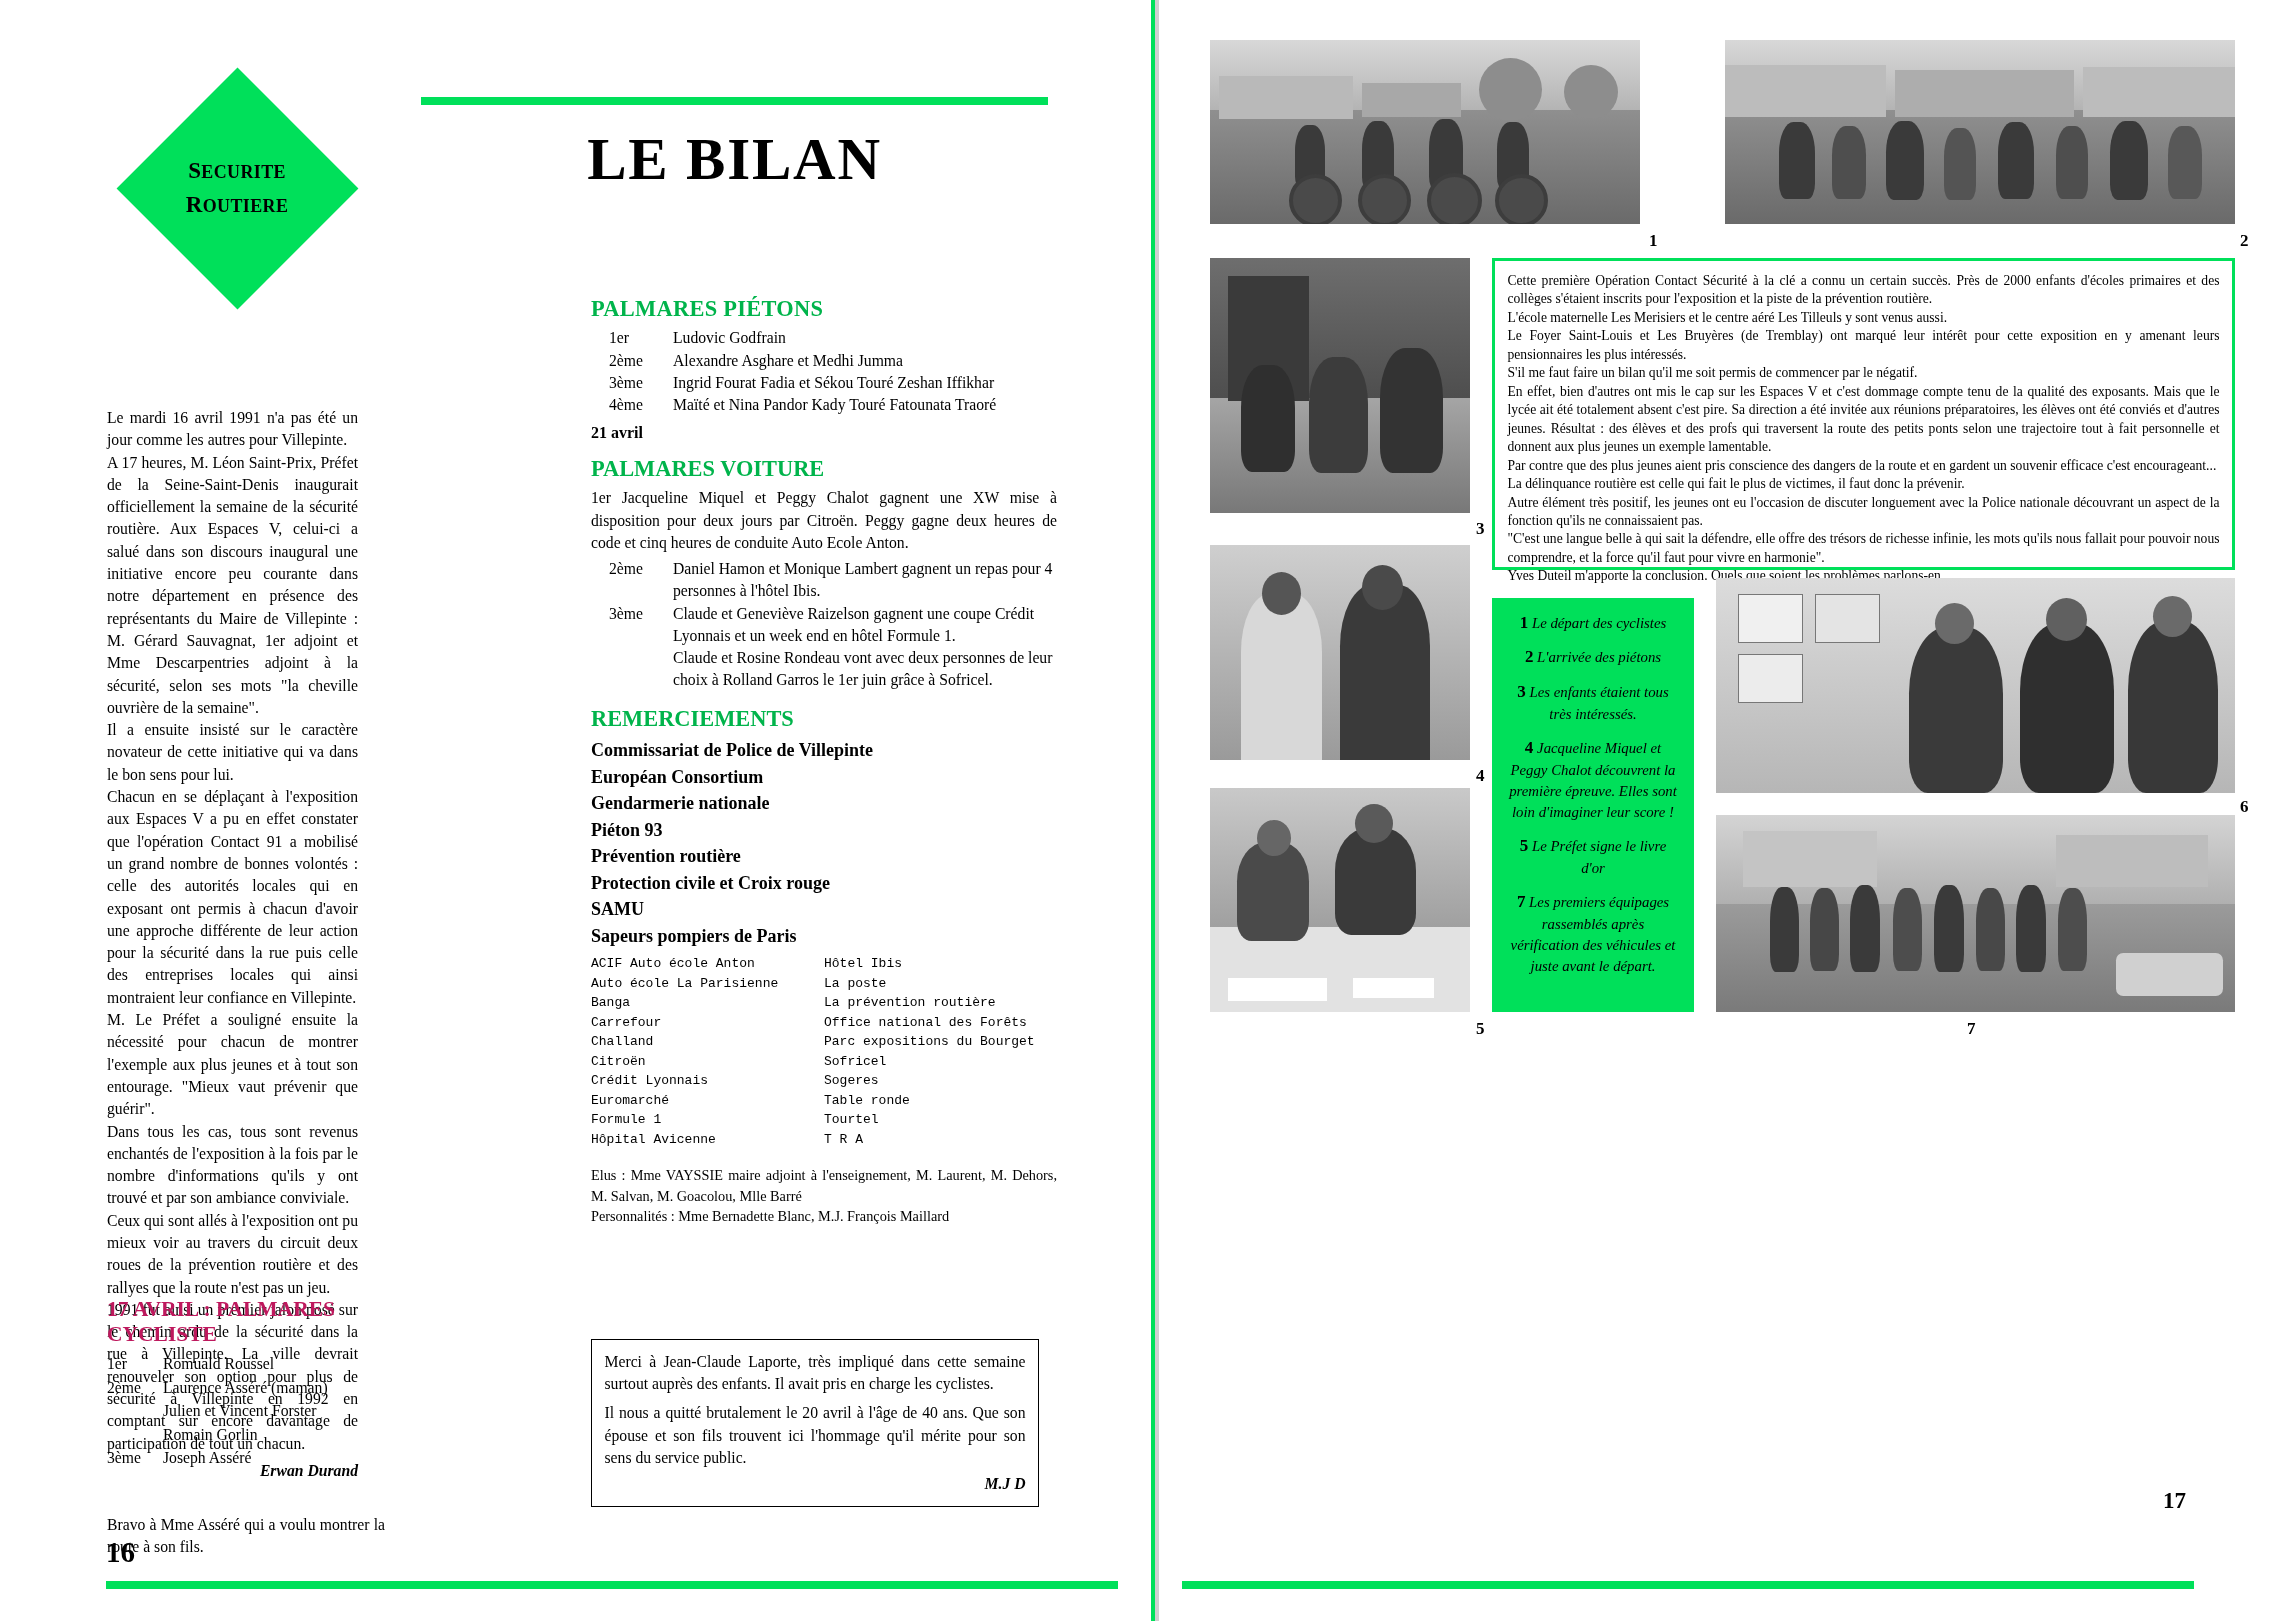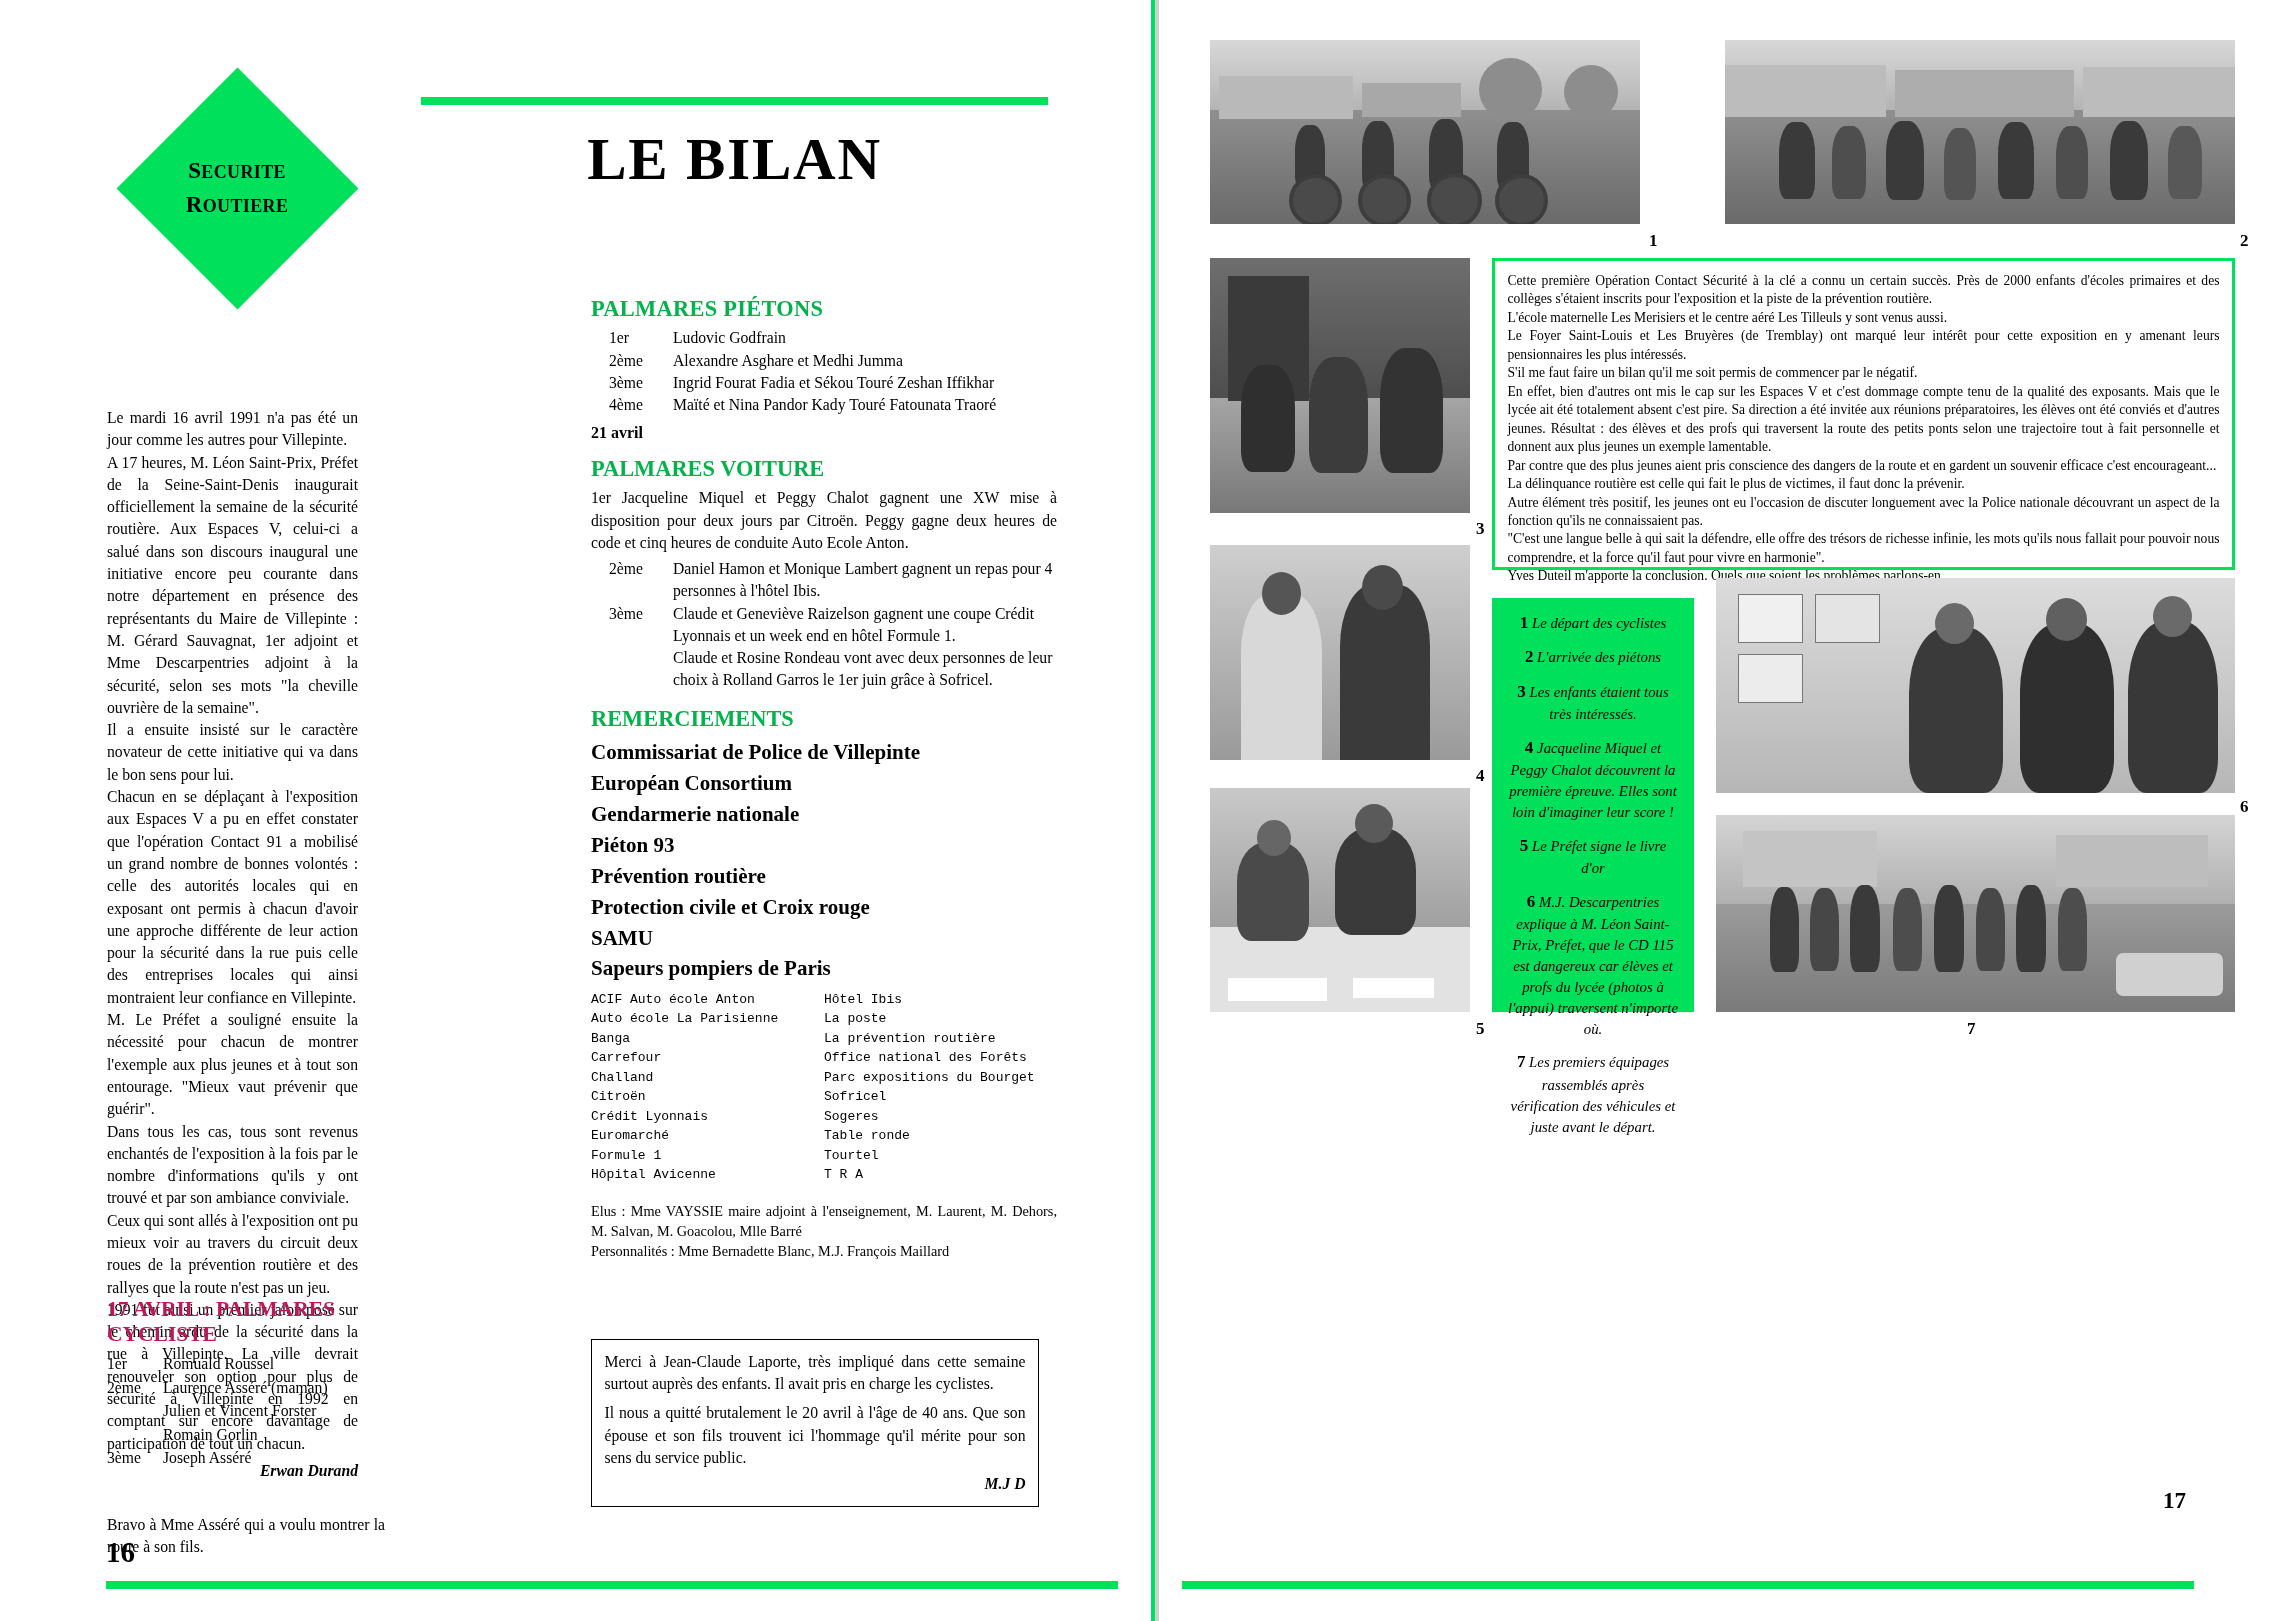--- a/index.html
+++ b/index.html
@@ -30,21 +30,21 @@
   .cycl-note{position:absolute;left:107px;top:1514px;width:278px;font-size:15.7px;line-height:1.42;text-align:justify;}
 
   .col-mid{position:absolute;left:591px;top:296px;width:466px;}
   .h-green{color:#00b44b;font-weight:bold;font-size:22.4px;margin:0 0 5.4px 0;letter-spacing:0.3px;}
   .h-green2{color:#00b44b;font-weight:bold;font-size:22.4px;margin:14.3px 0 5.4px 0;}
   .pal-row{display:flex;font-size:15.7px;line-height:1.42;margin-bottom:0;}
   .pal-rank{width:82px;padding-left:18px;box-sizing:border-box;}
   .pal-name{flex:1;}
   .date-line{font-weight:bold;font-size:16px;margin-top:7.2px;}
   .para{font-size:15.7px;line-height:1.42;text-align:justify;margin:1.8px 0 0 0;}
-  .rem-list{font-weight:bold;font-size:21px;line-height:1.47;margin-top:1.8px;}
+  .rem-list{font-weight:bold;font-size:18px;line-height:1.47;margin-top:1.8px;}
   .two-col{display:flex;margin-top:5.4px;font-size:13px;line-height:1.5;font-family:Liberation Mono, monospace;}
   .two-col .c{width:50%;}
   .elus{font-size:14.3px;line-height:1.42;margin-top:16px;text-align:justify;}
   .merci-box{position:absolute;left:591px;top:1339px;width:448px;border:1.8px solid #000;padding:10.7px 12.5px;box-sizing:border-box;font-size:15.7px;line-height:1.42;text-align:justify;}
   .merci-box .mjd{text-align:right;font-style:italic;font-weight:bold;margin-top:3.6px;}
 
   .folio-l{position:absolute;left:106px;top:1536px;font-weight:bold;font-size:29px;}
   .bottom-rule-l{position:absolute;left:106px;top:1581px;width:1012px;height:8px;background:#00e05a;}
   .side-rule-l{position:absolute;left:1151px;top:0px;width:4.5px;height:1621px;background:#00e05a;}
 
@@ -290,21 +290,20 @@
       <div style="position:absolute;left:143px;bottom:14.3px;width:81px;height:19.7px;background:#fff;"></div>
     </div>
     <div class="cap" style="left:315px;top:1019px;">5</div>
 
     <div class="legend-box" style="left:331px;top:598px;width:202px;height:414px;">
       <div class="item"><span class="num">1</span> <span>Le départ des cyclistes</span></div>
       <div class="item"><span class="num">2</span> <span>L'arrivée des piétons</span></div>
       <div class="item"><span class="num">3</span> <span>Les enfants étaient tous très intéressés.</span></div>
       <div class="item"><span class="num">4</span> <span>Jacqueline Miquel et Peggy Chalot découvrent la première épreuve. Elles sont loin d'imaginer leur score !</span></div>
       <div class="item"><span class="num">5</span> <span>Le Préfet signe le livre d'or</span></div>
-      <div class="item"><span class="num">6</span> <span>M.J. Descarpentries explique à M. Léon Saint-Prix, Préfet, que le CD 115 est dangereux car élèves et profs du lycée (photos à l'appui) traversent n'importe où.</span></div>
       <div class="item"><span class="num">7</span> <span>Les premiers équipages rassemblés après vérification des véhicules et juste avant le départ.</span></div>
     </div>
 
     <div class="photo" style="left:555px;top:578px;width:519px;height:215px;">
       <div class="sky" style="height:100%;background:linear-gradient(#dcdcdc,#b6b6b6);"></div>
       <div style="position:absolute;left:22.4px;top:16px;width:63px;height:47px;background:#f0f0f0;border:1.8px solid #777;"></div>
       <div style="position:absolute;left:99px;top:16px;width:63px;height:47px;background:#e4e4e4;border:1.8px solid #777;"></div>
       <div style="position:absolute;left:22.4px;top:76px;width:63px;height:47px;background:#ececec;border:1.8px solid #777;"></div>
       <div class="fig" style="left:193px;top:49px;width:94px;height:166px;background:#3a3a3a;"></div>
       <div class="fig" style="left:304px;top:45px;width:94px;height:170px;background:#2f2f2f;"></div>

